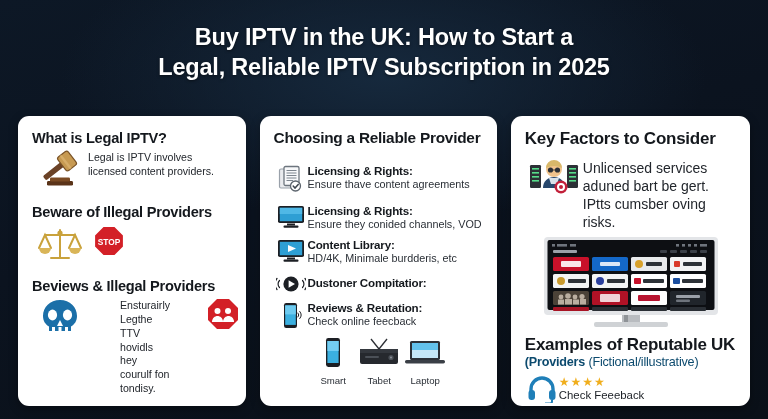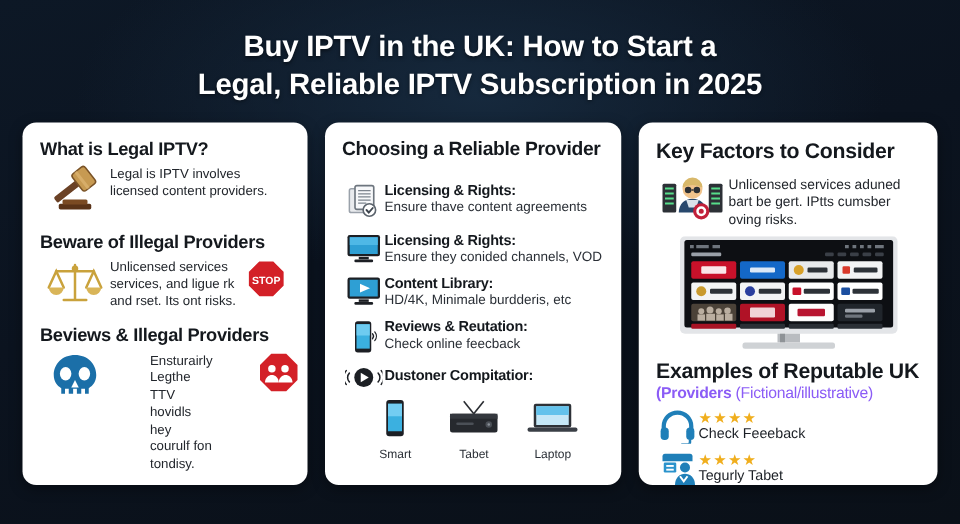--- a/index.html
+++ b/index.html
@@ -35,21 +35,21 @@
     font-weight: bold;
     line-height: 1.28;
     letter-spacing: -0.2px;
     text-shadow: 0 1px 3px rgba(0,0,0,.5);
     white-space: nowrap;
   }
 
   
   .columns {
     position: absolute;
-    top: 98px; left: 18px; right: 18px;
+    top: 116px; left: 18px; right: 18px;
     height: 290px;
     display: flex;
     gap: 14px;
   }
   .card {
     background: #ffffff;
     border-radius: 11px;
     box-shadow: 0 3px 10px rgba(0,0,0,.35);
     position: relative;
     overflow: hidden;
@@ -95,50 +95,50 @@
   .mrow .mtxt .desc {
     font-size: 10.8px;
     color: #2a2f36;
     line-height: 1.25;
   }
 
   
   .devices {
     display: flex;
     justify-content: center;
-    gap: 17px;
+    gap: 0;
     margin-top: 3px;
   }
   .device { text-align: center; width: 46px; }
   .device .dlabel {
     font-size: 9.6px;
     color: #2a2f36;
     margin-top: 2px;
   }
 
   
   .rtop { display: flex; align-items: flex-start; margin-top: 7px; }
   .rtop .ricon { width: 58px; flex:none; display:flex; align-items:center; justify-content:center; }
   .rtop .rtxt {
-    font-size: 11px;
+    font-size: 14px;
     color: #22262c;
     line-height: 1.3;
     padding-top: 3px;
     flex: 1;
   }
 
   .tv-wrap { display:flex; justify-content:center; margin-top: 6px; }
 
   .prov-row { display: flex; align-items: center; margin-top: 6px; }
   .prov-row .picon { width: 34px; flex:none; display:flex; align-items:center; justify-content:center; }
   .prov-row .pbody { flex:1; }
   .stars { color: #f0ae1d; font-size: 12px; letter-spacing: 1px; line-height: 1; }
   .prov-name { font-size: 11.4px; color: #1b1f25; margin-top: 1px; }
 
-  .sub-note { font-size: 12.6px; font-weight: bold; color: #8b5cf6; letter-spacing: -0.2px; }
+  .sub-note { font-size: 12.6px; font-weight: bold; color: #0c4a6e; letter-spacing: -0.2px; }
   .sub-note .paren { font-weight: bold; }
   .sub-note .ital { font-weight: normal; }
 </style>
 </head>
 <body>
 
 <div id="poster">
 
   <div class="title-block">
     <div class="title-line">Buy IPTV in the UK: How to Start a</div>
@@ -178,21 +178,20 @@
                 <line x1="8" y1="11" x2="38" y2="11"></line>
                 <line x1="14" y1="34" x2="32" y2="34"></line>
                 <path d="M2 24 L8 11 L14 24"></path>
                 <path d="M32 24 L38 11 L44 24"></path>
               </g>
               <path d="M2 24 a6 6 0 0 0 12 0 z" fill="#d9b558"></path>
               <path d="M32 24 a6 6 0 0 0 12 0 z" fill="#d9b558"></path>
               <circle cx="23" cy="9" r="2.6" fill="#c9a23c"></circle>
             </svg>
           </div>
-          <div class="txt">Unlicensed services services, and ligue rk and rset. Its ont risks.</div>
           <div class="badge-col">
             <svg width="34" height="34" viewBox="0 0 34 34">
               <polygon points="11,2 23,2 32,11 32,23 23,32 11,32 2,23 2,11" fill="#d32027" stroke="#ffffff" stroke-width="2.2"></polygon>
               <text x="17" y="21" font-family="Liberation Sans, sans-serif" font-size="8.4" font-weight="bold" fill="#ffffff" text-anchor="middle">STOP</text>
             </svg>
           </div>
         </div>
       </div>
 
       <div style="margin-top:12px;">
@@ -275,54 +274,54 @@
             <rect x="6.5" y="20.5" width="15" height="2.2" rx="1" fill="#1c1f24"></rect>
           </svg>
         </div>
         <div class="mtxt">
           <div class="lbl">Content Library:</div>
           <div class="desc">HD/4K, Minimale burdderis, etc</div>
         </div>
       </div>
 
 
-      <div class="mrow" style="margin-top:6px;">
-        <div class="mico">
-          <svg width="22" height="28" viewBox="0 0 22 28">
-            <rect x="4" y="1" width="13" height="25" rx="2.2" fill="#1c1f24"></rect>
-            <rect x="5.2" y="3.4" width="10.6" height="19.5" fill="#3bb0e0"></rect>
-            <rect x="5.2" y="3.4" width="10.6" height="9" fill="#6ecbf0"></rect>
-            <g stroke="#1c1f24" stroke-width="1" fill="none" stroke-linecap="round">
-              <path d="M18 11 a3 3 0 0 1 0 4"></path>
-              <path d="M19.8 9.5 a5.4 5.4 0 0 1 0 7"></path>
-            </g>
-          </svg>
-        </div>
-        <div class="mtxt">
-          <div class="lbl">Reviews &amp; Reutation:</div>
-          <div class="desc">Check online feecback</div>
-        </div>
-      </div>
-
       <div class="mrow" style="align-items:center; margin-top:6px;">
         <div class="mico">
           <svg width="30" height="20" viewBox="0 0 30 20">
             <g stroke="#1c1f24" stroke-width="1.2" fill="none" stroke-linecap="round">
               <path d="M3.5 6.5 a5 5 0 0 0 0 7"></path>
               <path d="M1 4.5 a8.5 8.5 0 0 0 0 11"></path>
               <path d="M26.5 6.5 a5 5 0 0 1 0 7"></path>
               <path d="M29 4.5 a8.5 8.5 0 0 1 0 11"></path>
             </g>
             <circle cx="15" cy="10" r="7.6" fill="#1c1f24"></circle>
             <polygon points="12.6,6.2 19,10 12.6,13.8" fill="#ffffff"></polygon>
           </svg>
         </div>
         <div class="mtxt">
           <div class="lbl">Dustoner Compitatior:</div>
           <div class="desc"></div>
+        </div>
+      </div>
+
+      <div class="mrow" style="margin-top:6px;">
+        <div class="mico">
+          <svg width="22" height="28" viewBox="0 0 22 28">
+            <rect x="4" y="1" width="13" height="25" rx="2.2" fill="#1c1f24"></rect>
+            <rect x="5.2" y="3.4" width="10.6" height="19.5" fill="#3bb0e0"></rect>
+            <rect x="5.2" y="3.4" width="10.6" height="9" fill="#6ecbf0"></rect>
+            <g stroke="#1c1f24" stroke-width="1" fill="none" stroke-linecap="round">
+              <path d="M18 11 a3 3 0 0 1 0 4"></path>
+              <path d="M19.8 9.5 a5.4 5.4 0 0 1 0 7"></path>
+            </g>
+          </svg>
+        </div>
+        <div class="mtxt">
+          <div class="lbl">Reviews &amp; Reutation:</div>
+          <div class="desc">Check online feecback</div>
         </div>
       </div>
 
       <div class="devices">
         <div class="device">
           <svg width="20" height="32" viewBox="0 0 20 32">
             <rect x="3" y="1" width="14" height="29" rx="2.4" fill="#1c1f24"></rect>
             <rect x="4.4" y="4" width="11.2" height="22" fill="#3bb0e0"></rect>
             <rect x="4.4" y="4" width="11.2" height="10" fill="#73cdf2"></rect>
           </svg>

